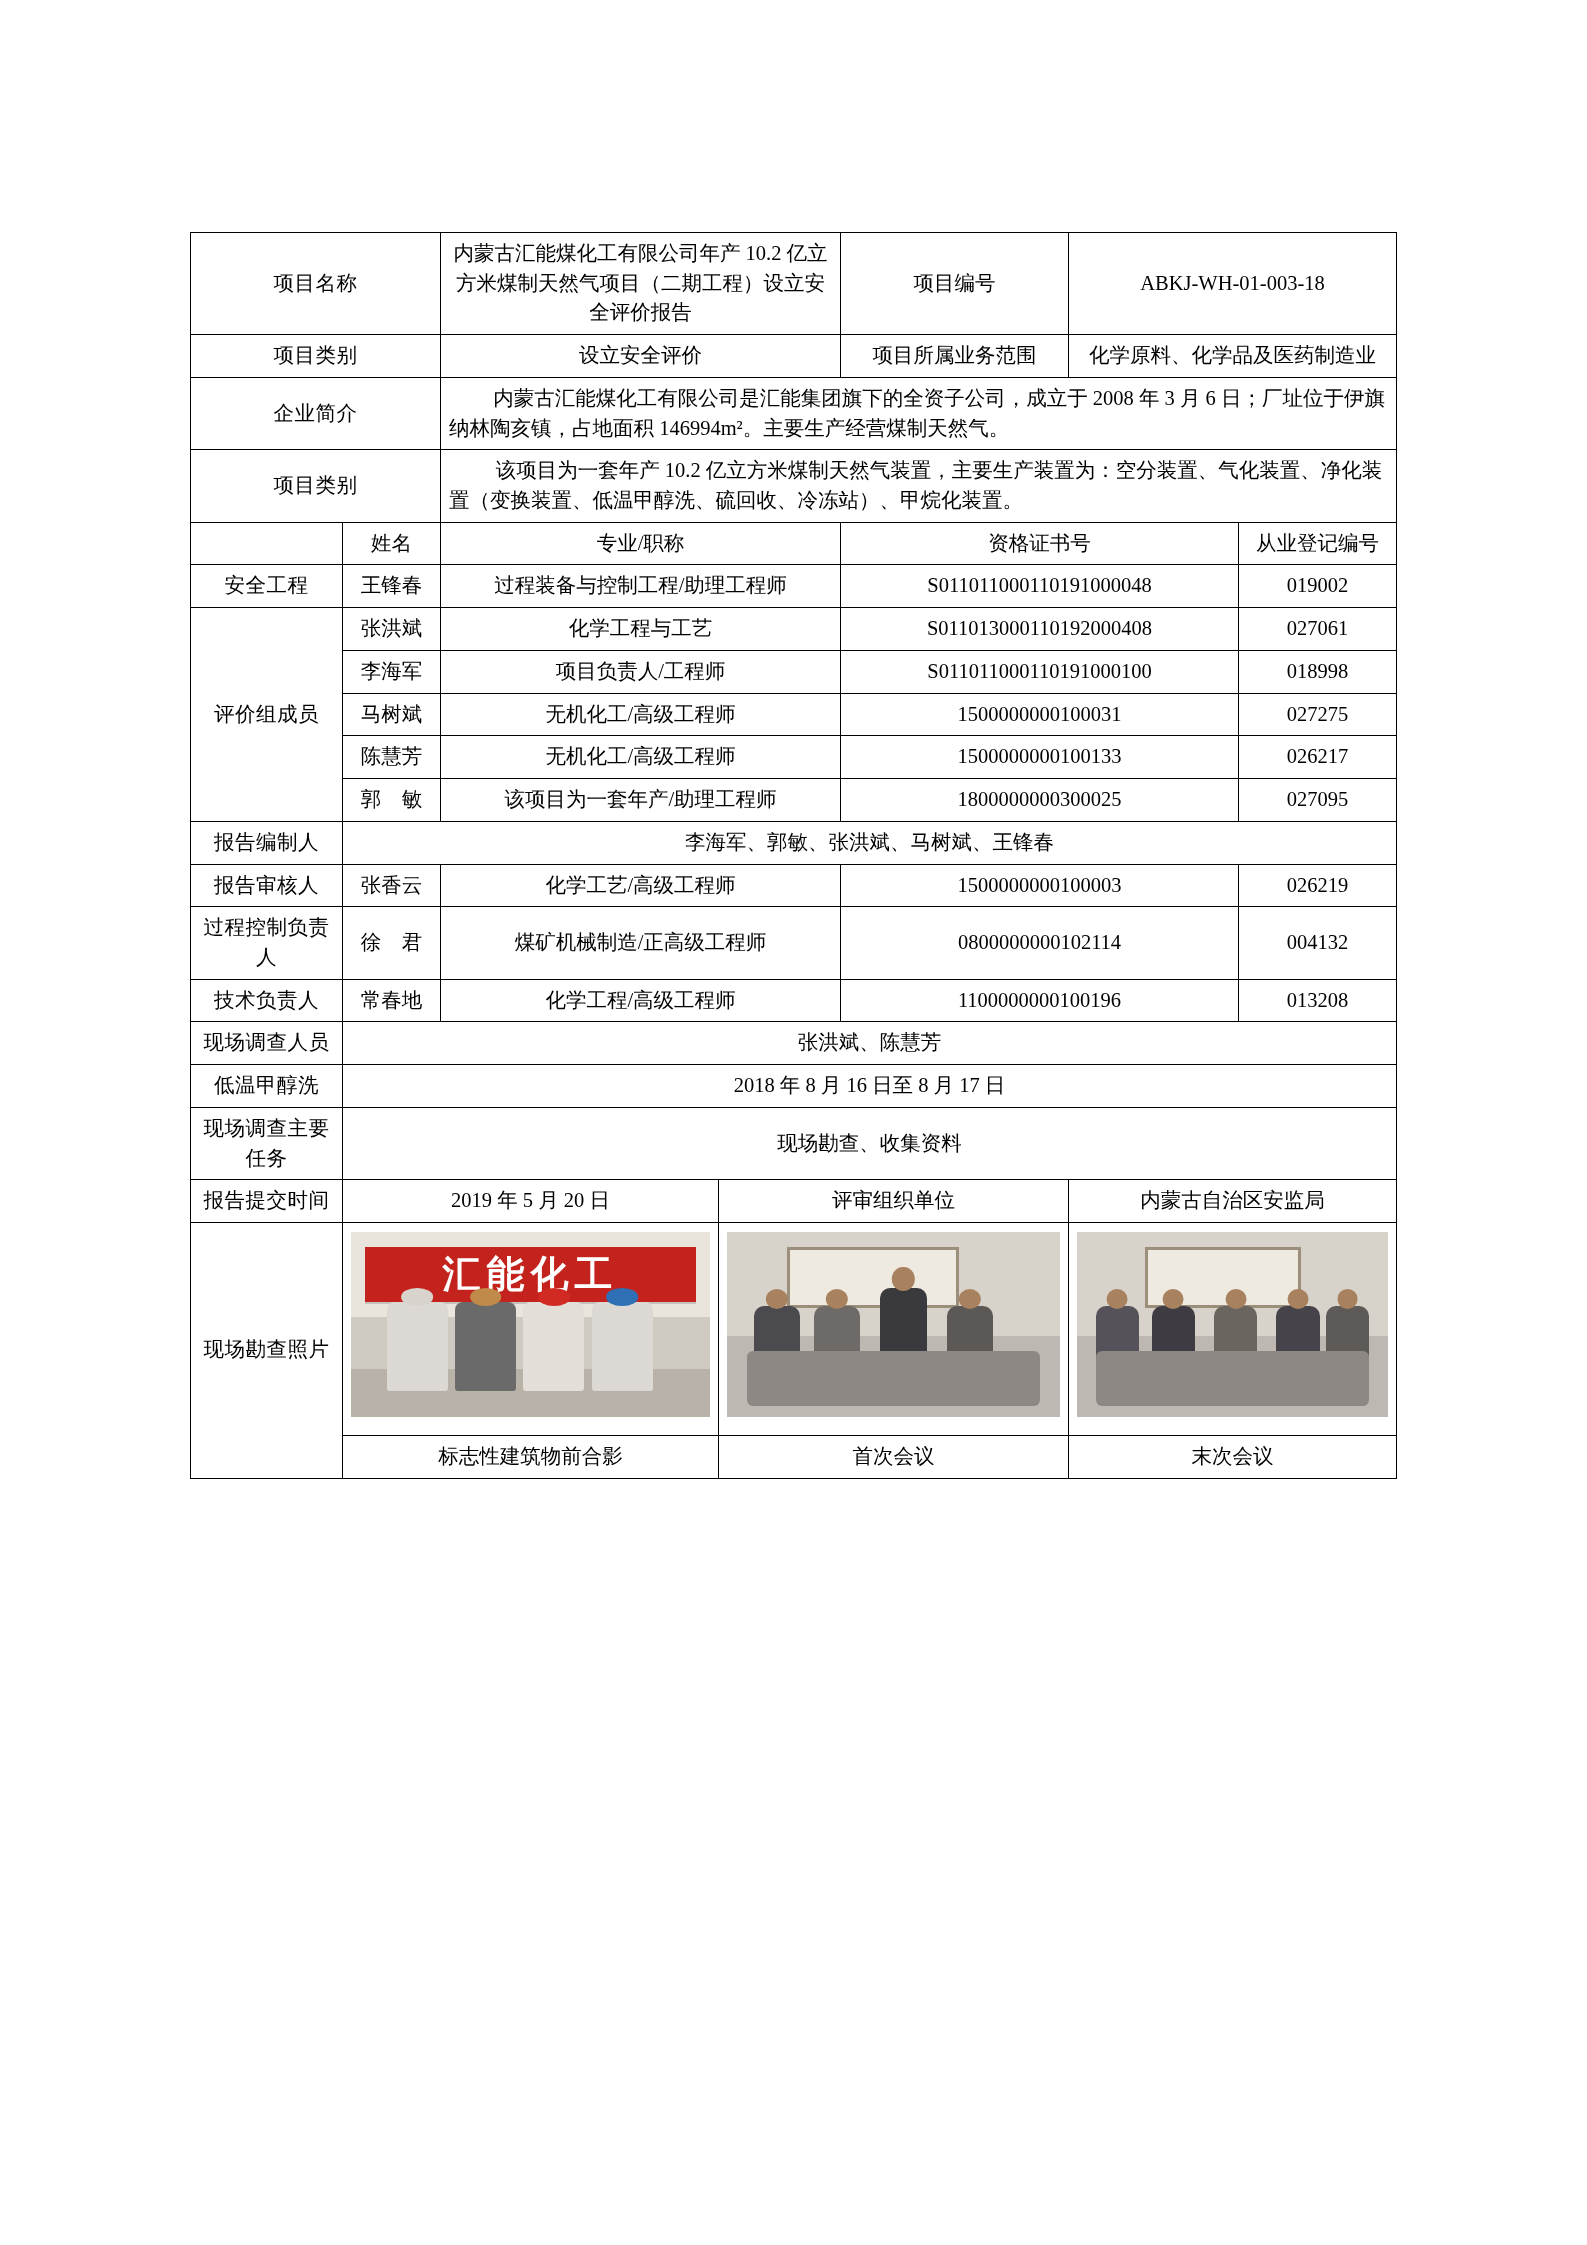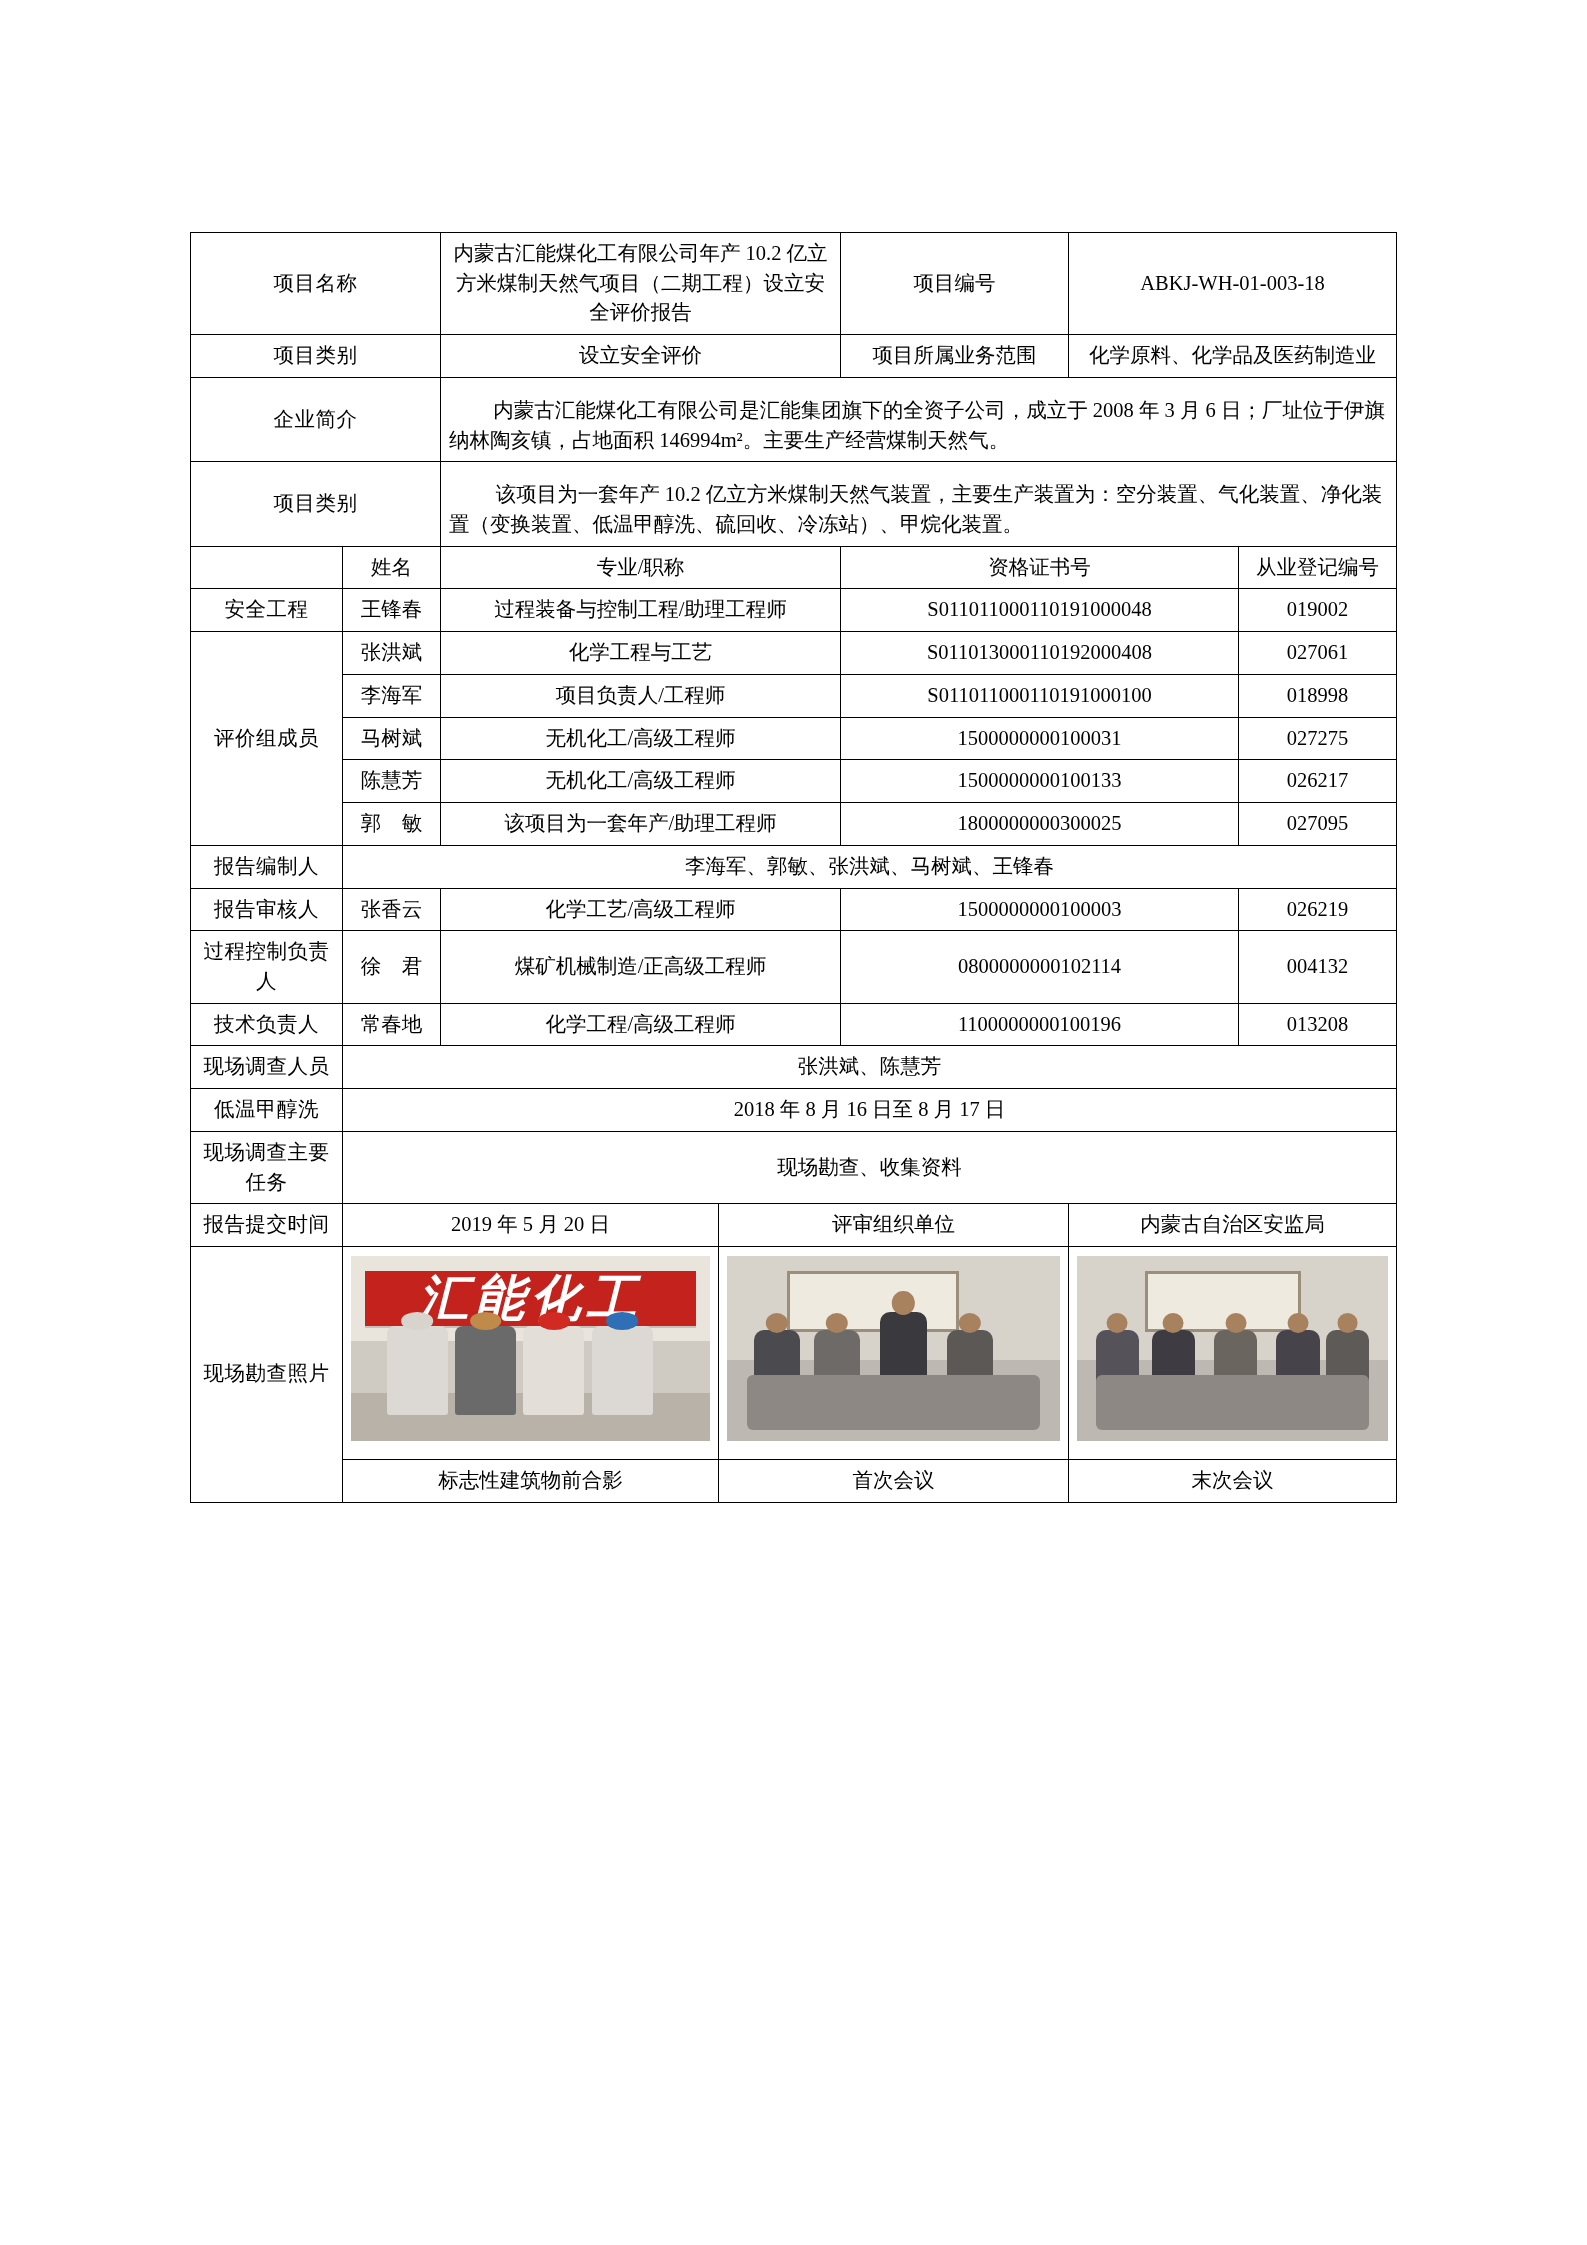--- a/index.html
+++ b/index.html
@@ -46,21 +46,20 @@
   }
   td.just {
     text-align: justify;
     text-align-last: left;
     line-height: 1.55;
     padding: 10px 10px;
   }
   .indent {
     text-indent: 2em;
     display: block;
-    margin-top: 12px;
   }
   .twoline {
     line-height: 1.4;
   }
   
   td.photo {
     padding: 14px 10px;
     height: 200px;
   }
   .photo-box {
@@ -78,27 +77,26 @@
   .ph1 .banner {
     position: absolute;
     left: 4%;
     top: 8%;
     width: 92%;
     height: 30%;
     background: #c4221c;
     color: #fff;
     font-family: "Liberation Sans", sans-serif;
     font-weight: bold;
-    font-size: 50px;
+    font-size: 38px;
     letter-spacing: 6px;
     display: flex;
     align-items: center;
     justify-content: center;
     box-shadow: 0 2px 0 rgba(0,0,0,0.15);
-    font-style: italic;
   }
   .ph1 .ground {
     position: absolute;
     left: 0; bottom: 0; width: 100%; height: 26%;
     background: #b9b2a8;
   }
   .ph1 .person {
     position: absolute;
     bottom: 14%;
     width: 17%;

